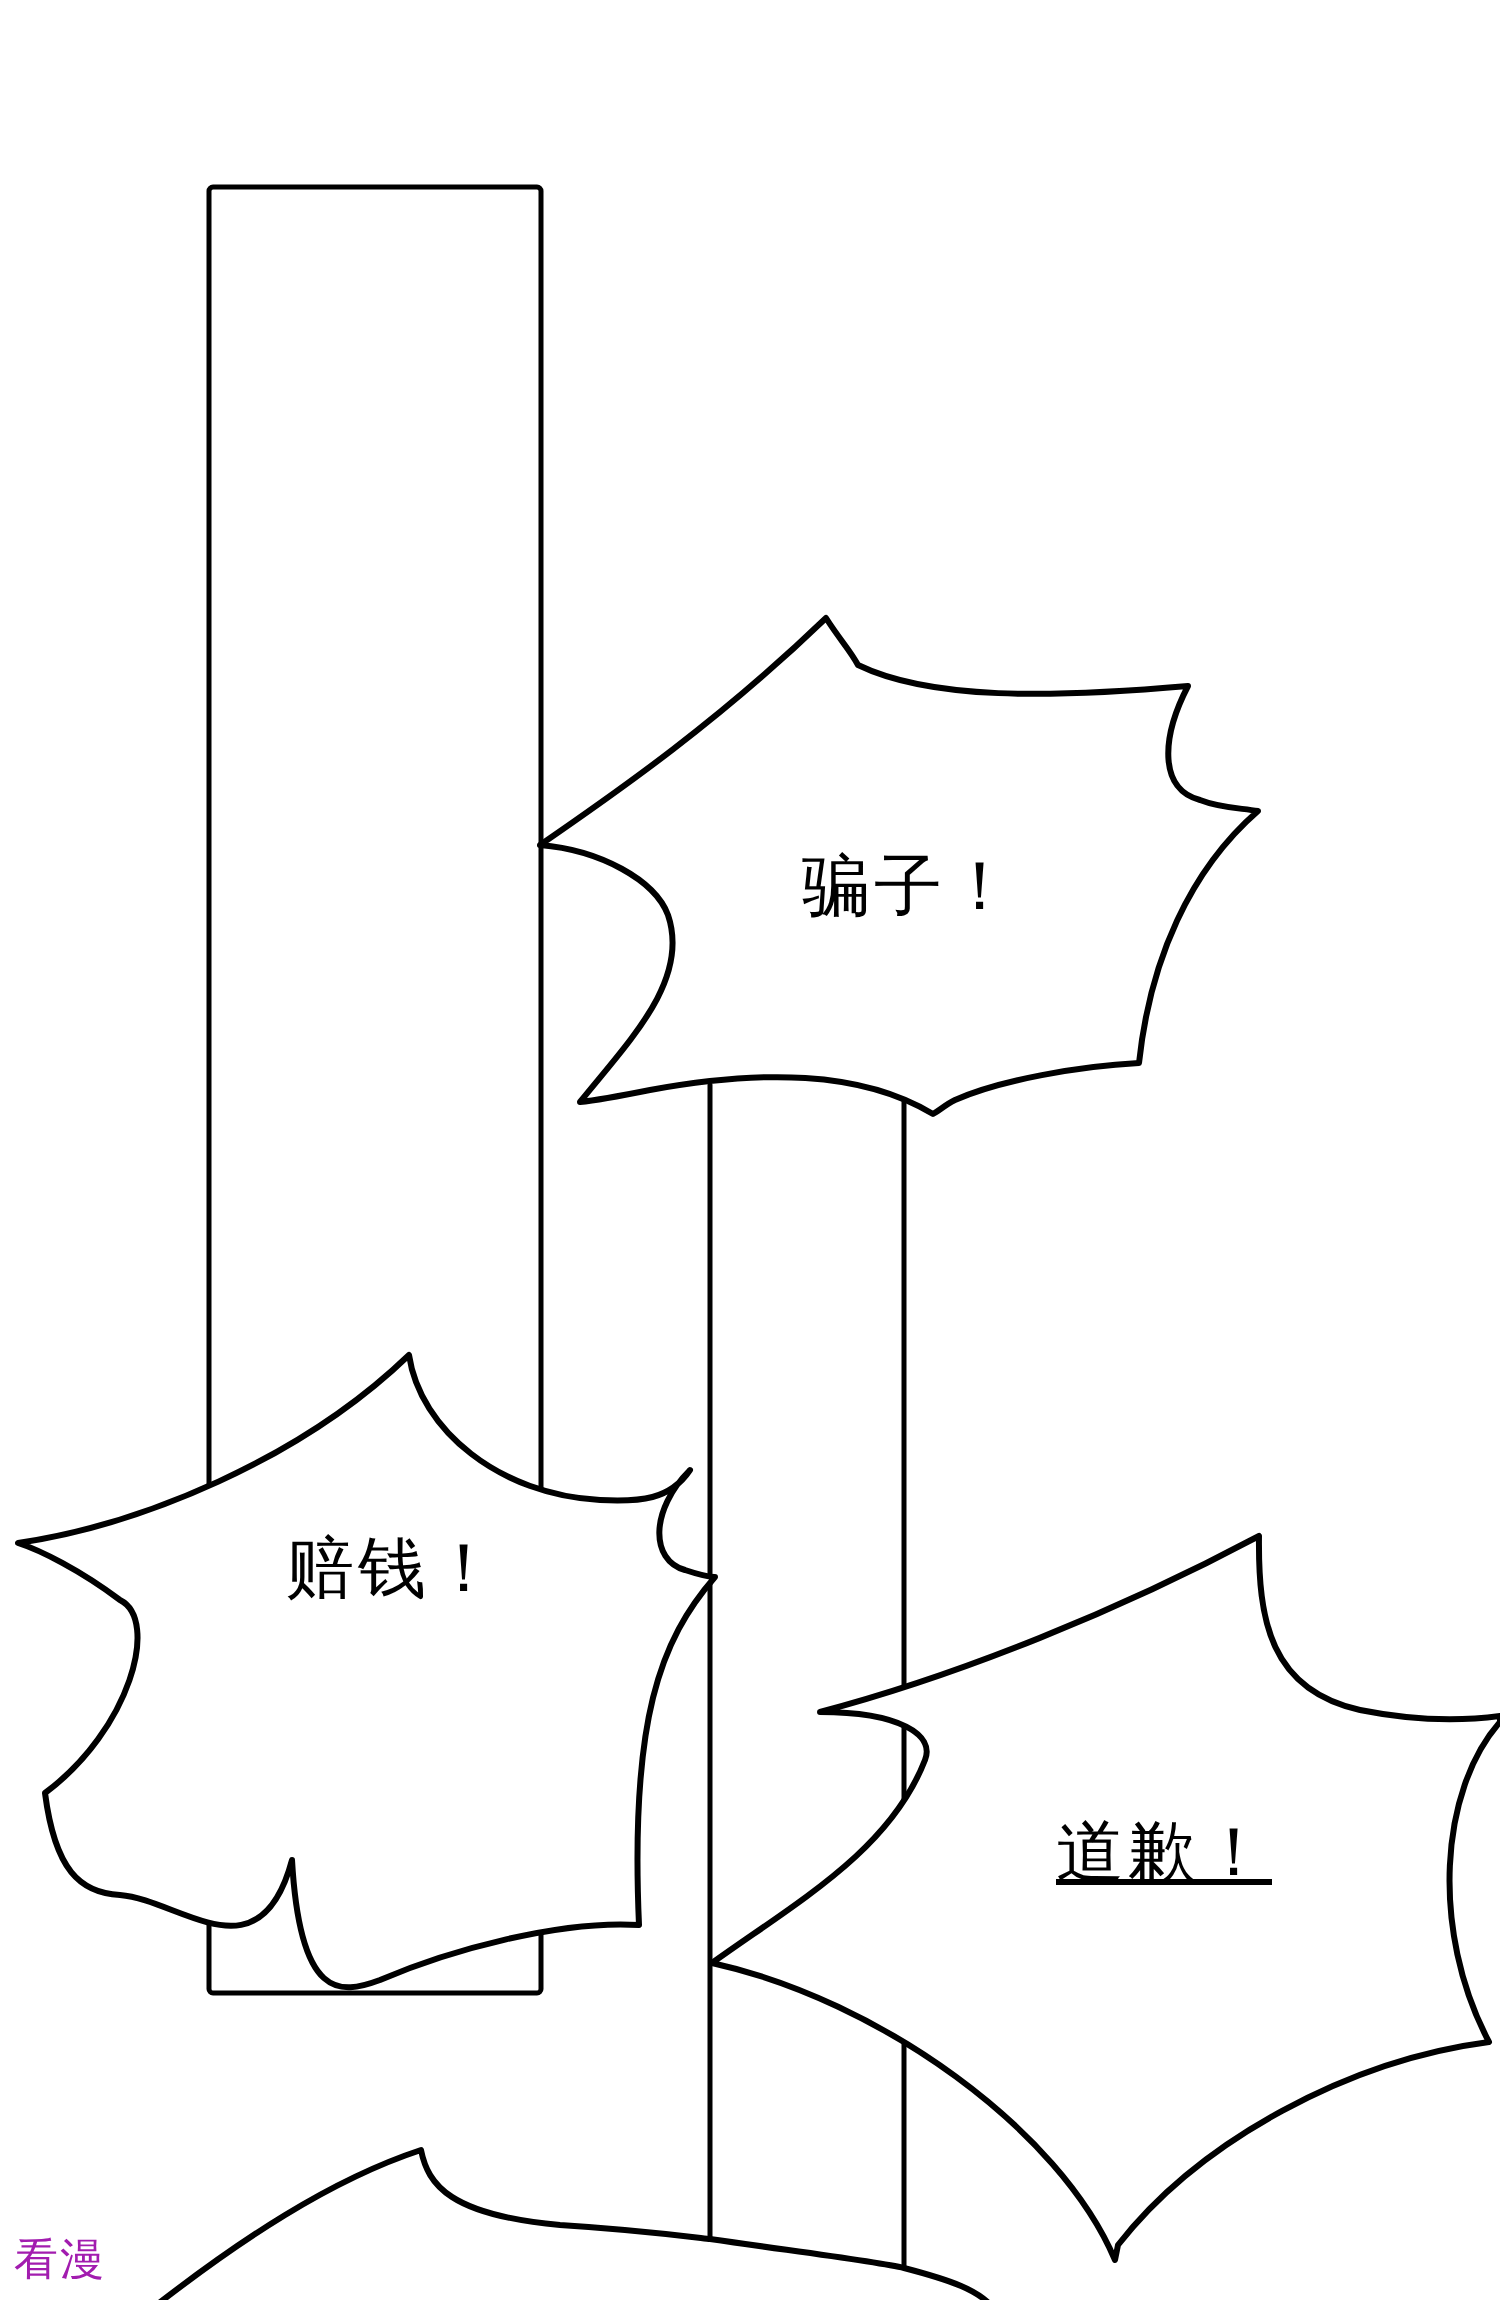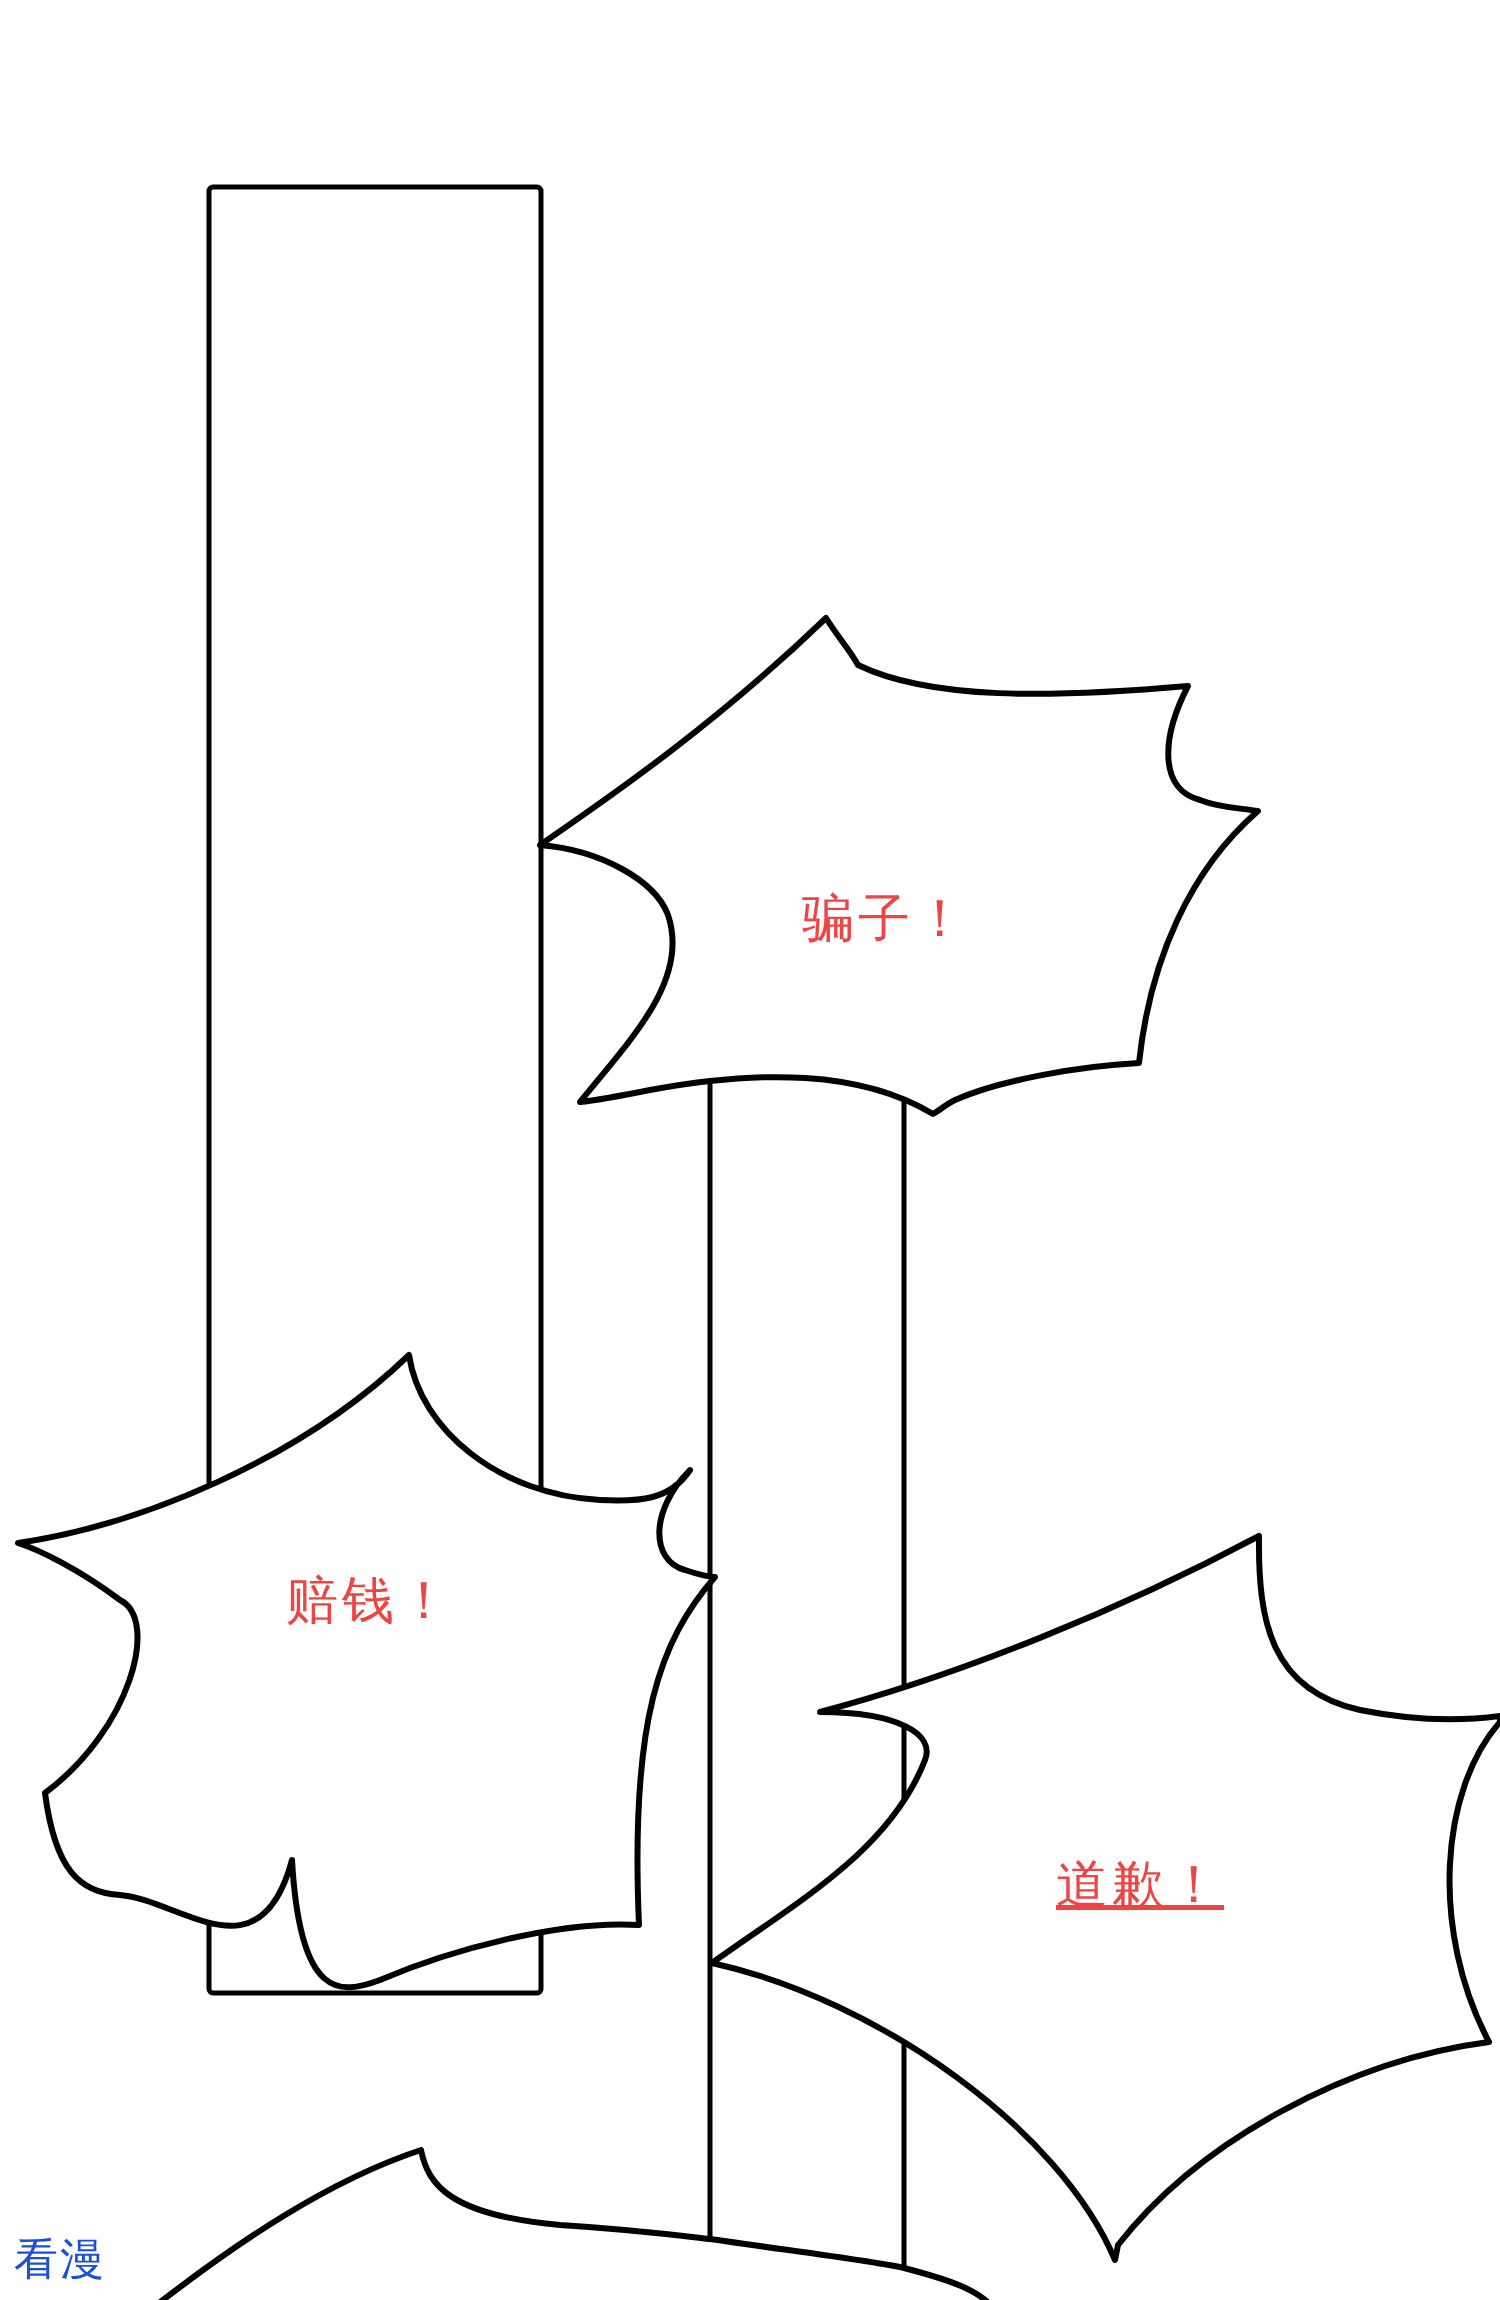--- a/index.html
+++ b/index.html
@@ -4,33 +4,32 @@
 <style>
   html, body { margin: 0; padding: 0; background: #ffffff; }
   body { width: 1500px; height: 2300px; position: relative; overflow: hidden; }
   svg.art { position: absolute; left: 0; top: 0; width: 1500px; height: 2300px; }
   .line { fill: none; stroke: #000; stroke-width: 5; stroke-linejoin: round; stroke-linecap: round; }
   .bubble { fill: #ffffff; stroke: #000; stroke-width: 6; stroke-linejoin: round; stroke-linecap: round; }
   .panel { fill: #ffffff; stroke: #000; stroke-width: 5; }
   .speech {
     position: absolute;
     font-family: "DejaVu Sans", sans-serif;
-    font-size: 52px;
-    color: #ef4444;
+    font-size: 68px;
+    color: #000000;
     white-space: nowrap;
     letter-spacing: 4px;
     line-height: 1;
-    margin-top: 40px;
   }
   .watermark {
     position: absolute;
     left: 14px; top: 2230px;
     font-family: "DejaVu Sans", sans-serif;
     font-size: 44px;
-    color: #1d4ed8;
+    color: #a21caf;
     letter-spacing: 2px;
   }
 </style>
 </head>
 <body>
 
 <svg class="art" viewBox="0 0 1500 2300" xmlns="http://www.w3.org/2000/svg">
 
   <rect class="panel" x="209" y="187" width="332" height="1806" rx="4"></rect>
 

